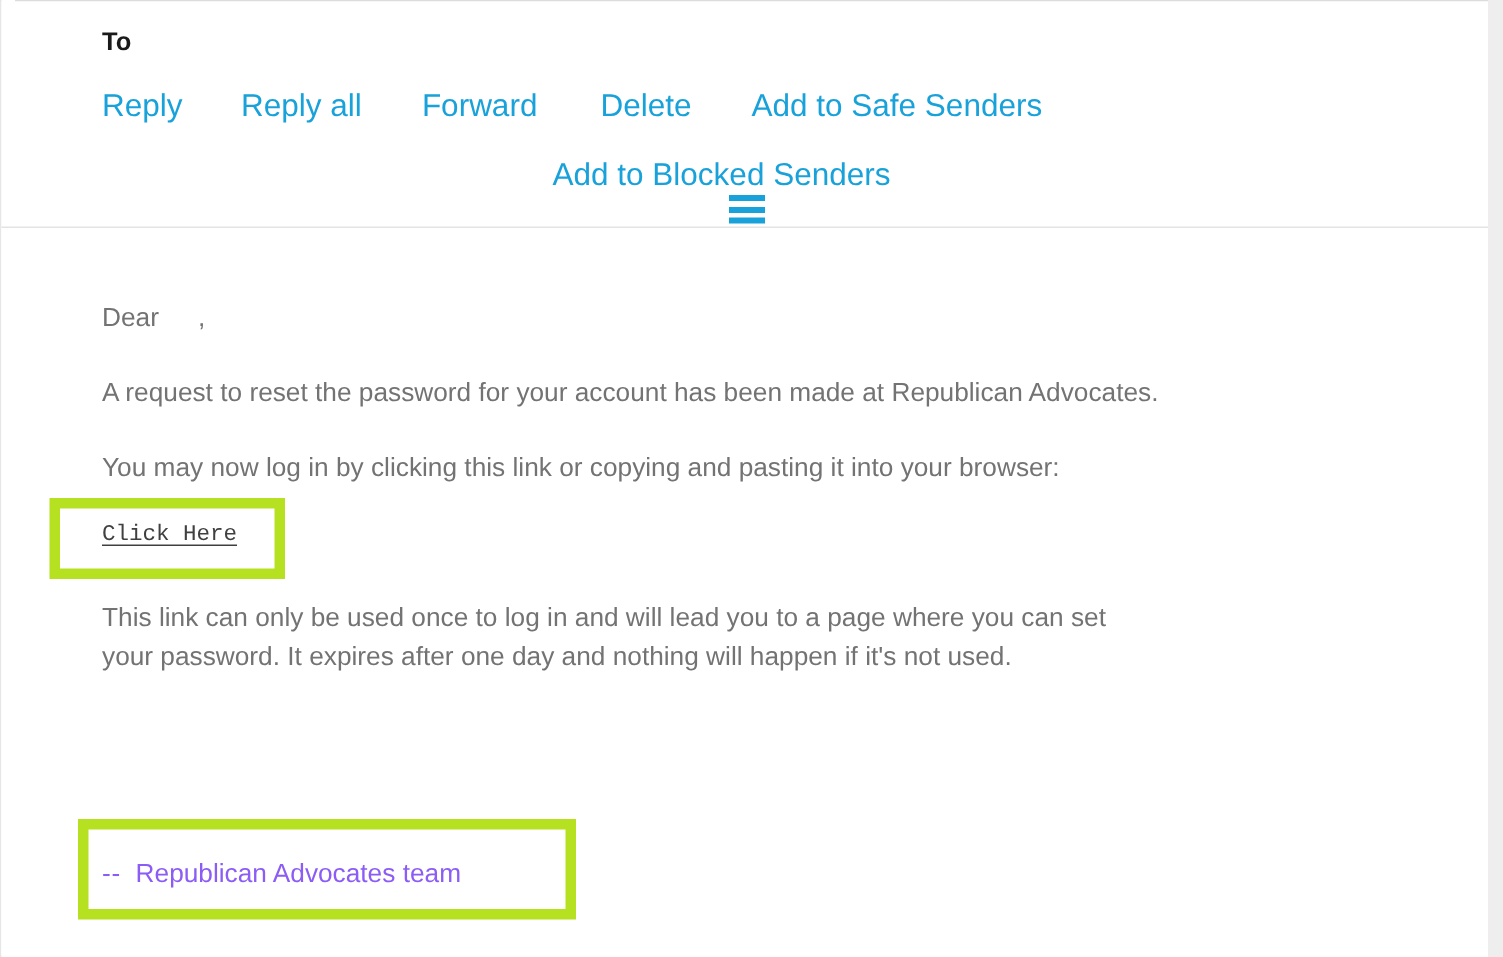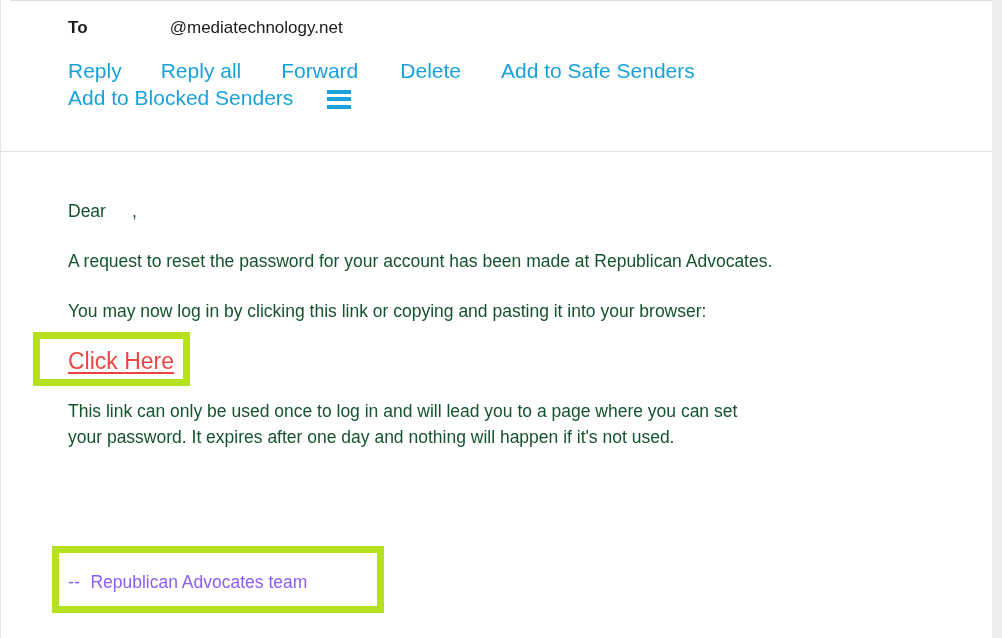--- a/index.html
+++ b/index.html
@@ -99,21 +99,22 @@
     left: 67px;
     top: 58px;
     width: 860px;
   }
   .action-row {
     display: flex;
     align-items: center;
     white-space: nowrap;
   }
   .action-row + .action-row {
-    margin-top: 3px;
+    margin-top: 22px;
+    flex-direction: column;
   }
   .action-link {
     font-size: 21px;
     color: #19a2da;
     text-decoration: none;
     cursor: pointer;
     display: inline-block;
   }
   .action-link.reply { margin-right: 39px; }
   .action-link.reply-all { margin-right: 40px; }
@@ -146,21 +147,21 @@
     height: 484px;
     background: #ffffff;
     color: #111111;
   }
 
   .body-text {
     position: absolute;
     left: 67px;
     font-size: 17.5px;
     line-height: 25px;
-    color: #14532d;
+    color: #737373;
     white-space: nowrap;
   }
 
   .greeting { top: 47px; }
   .greeting .name-redaction {
     display: inline-block;
     width: 26px;
   }
 
   .p-request { top: 97px; }
@@ -186,26 +187,27 @@
     left: 32px;
     top: 180px;
     width: 157px;
     height: 54px;
   }
 
   .click-here-link {
     position: absolute;
     left: 67px;
     top: 196px;
-    font-size: 23px;
-    color: #ef4444;
+    font-size: 15px;
+    color: #404040;
     text-decoration: underline;
     text-underline-offset: 3px;
     cursor: pointer;
     white-space: nowrap;
+    font-family: Liberation Mono, monospace;
   }
 
   .signature-box {
     left: 51px;
     top: 394px;
     width: 332px;
     height: 67px;
   }
 
   .signature-text {
@@ -226,21 +228,20 @@
   <div class="frame-left"></div>
   <div class="frame-top"></div>
 
   <div class="reading-pane">
 
     <div class="msg-header">
 
       <div class="to-row">
         <span class="to-label">To</span>
         <span class="to-redaction"></span>
-        <span class="to-address">@mediatechnology.net</span>
       </div>
 
       <div class="action-bar">
 
         <div class="action-row">
           <a class="action-link reply">Reply</a>
           <a class="action-link reply-all">Reply all</a>
           <a class="action-link forward">Forward</a>
           <a class="action-link delete">Delete</a>
           <a class="action-link safe">Add to Safe Senders</a>

